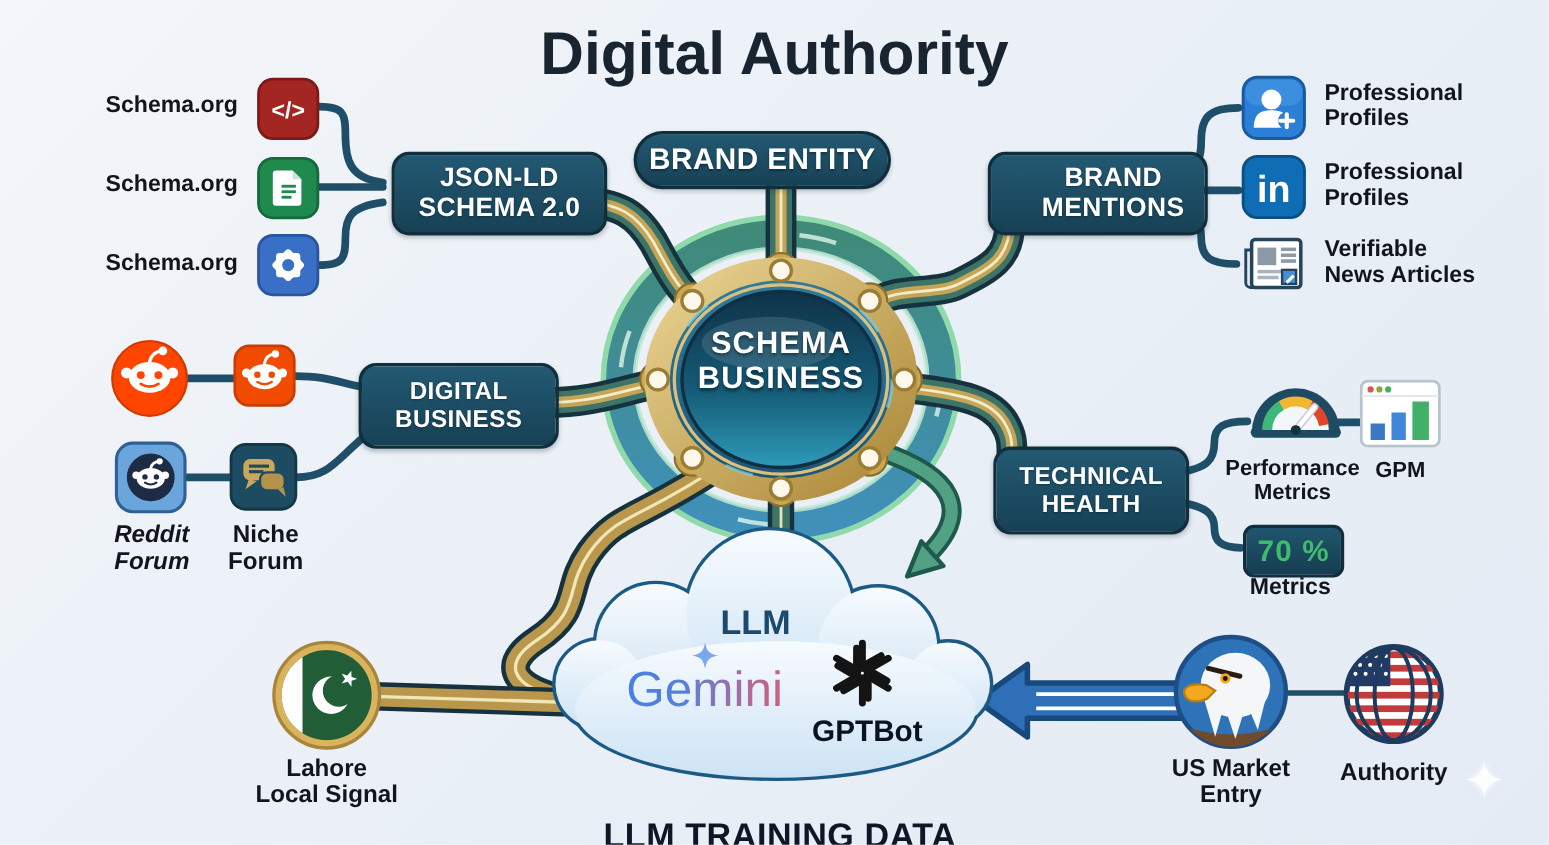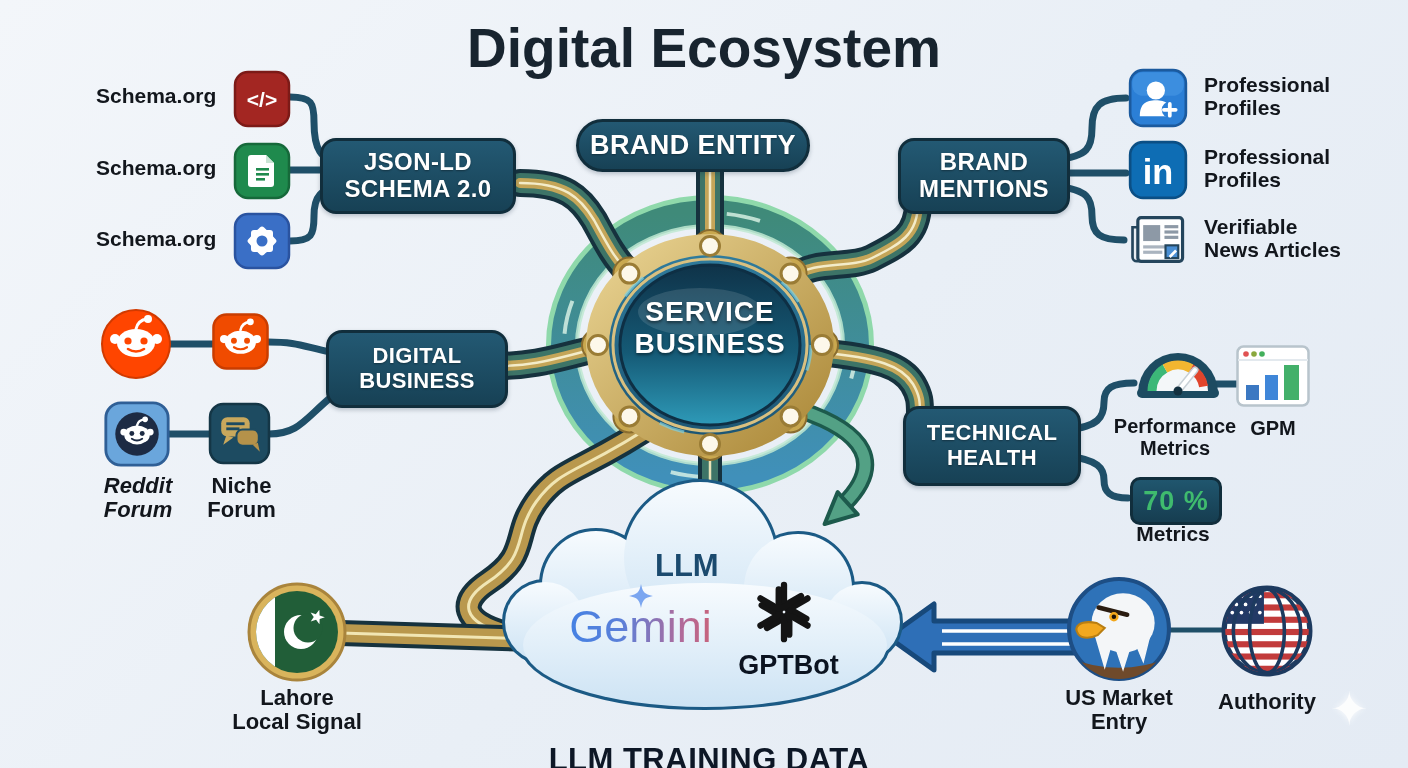--- a/index.html
+++ b/index.html
@@ -222,21 +222,21 @@
       <circle cx="596" cy="585" r="54"></circle>
         <circle cx="700" cy="558" r="76"></circle>
       <circle cx="798" cy="588" r="54"></circle>
         <circle cx="545" cy="622" r="40"></circle>
       <circle cx="862" cy="622" r="38"></circle>
         <ellipse cx="705" cy="645" rx="182" ry="62"></ellipse>
     </g>
   </g>
 </svg>
 
-<div class="abs title" style="left:284px;top:16px;width:840px;">Digital Ecosystem</div>
+<div class="abs title" style="left:284px;top:16px;width:840px;">Digital Authority</div>
 
 <div class="abs blk" style="left:96px;top:85px;width:130px;font-size:21px;">Schema.org</div>
 <div class="abs" style="left:233px;top:70px;">
   <svg width="58" height="58" viewBox="0 0 58 58">
     <rect x="2" y="2" width="54" height="54" rx="13" fill="#a32622" stroke="#7c1a17" stroke-width="2.5"></rect>
     <text x="29" y="37" font-size="21" font-weight="bold" fill="#fff" text-anchor="middle" font-family="Liberation Sans,DejaVu Sans,sans-serif">&lt;/&gt;</text>
   </svg>
 </div>
 
 <div class="abs blk" style="left:96px;top:157px;width:130px;font-size:21px;">Schema.org</div>
@@ -257,30 +257,30 @@
     <rect x="2" y="2" width="54" height="54" rx="13" fill="#3a6fc6" stroke="#2a53a0" stroke-width="2.5"></rect>
     <g transform="translate(29,29)">
       <rect x="-11" y="-11" width="22" height="22" rx="3" fill="#fff"></rect>
       <rect x="-11" y="-11" width="22" height="22" rx="3" fill="#fff" transform="rotate(45)"></rect>
       <circle r="12" fill="#fff"></circle>
       <circle r="5.5" fill="#3a6fc6"></circle>
     </g>
   </svg>
 </div>
 
-<div class="abs node-box" style="left:320px;top:138px;width:190px;height:70px;font-size:24px;">
+<div class="abs node-box" style="left:356px;top:138px;width:190px;height:70px;font-size:24px;">
   <span class="ln">JSON-LD</span>
   <span class="ln">SCHEMA 2.0</span>
 </div>
 
 <div class="abs node-box pill" style="left:576px;top:119px;width:228px;height:47px;font-size:27px;">
   <span>BRAND ENTITY</span>
 </div>
 
-<div class="abs node-box" style="left:898px;top:138px;width:166px;height:70px;font-size:24px;">
+<div class="abs node-box" style="left:898px;top:138px;width:166px;height:70px;font-size:24px;padding-left:28px;">
   <span class="ln">BRAND</span>
   <span class="ln">MENTIONS</span>
 </div>
 
 <div class="abs" style="left:1128px;top:68px;">
   <svg width="60" height="60" viewBox="0 0 56 56">
     <rect x="2" y="2" width="52" height="52" rx="12" fill="#2b7fd6" stroke="#1b5a9e" stroke-width="2.5"></rect>
     <rect x="4" y="4" width="48" height="22" rx="10" fill="#4a9be8" opacity=".55"></rect>
     <circle cx="26" cy="21" r="8.5" fill="#fff"></circle>
     <path d="M 11 45 C 11 33 17 30 26 30 C 35 30 41 33 41 45 Z" fill="#fff"></path>
@@ -382,21 +382,21 @@
 <div class="abs blk ctr" style="left:78px;top:474px;width:120px;font-size:22px;font-style:italic;">
   <span class="ln">Reddit</span>
     <span class="ln">Forum</span>
 </div>
 <div class="abs blk ctr" style="left:184px;top:474px;width:115px;font-size:22px;">
   <span class="ln">Niche</span>
     <span class="ln">Forum</span>
 </div>
 
 <div class="abs hub-label" style="left:595px;top:296px;width:230px;">
-  <span class="ln">SERVICE</span>
+  <span class="ln">SCHEMA</span>
   <span class="ln">BUSINESS</span>
 </div>
 
 <div class="abs node-box" style="left:903px;top:406px;width:172px;height:74px;font-size:22px;">
   <span class="ln">TECHNICAL</span>
   <span class="ln">HEALTH</span>
 </div>
 
 <div class="abs" style="left:1136px;top:337px;">
   <svg width="84" height="66" viewBox="0 0 84 66">

